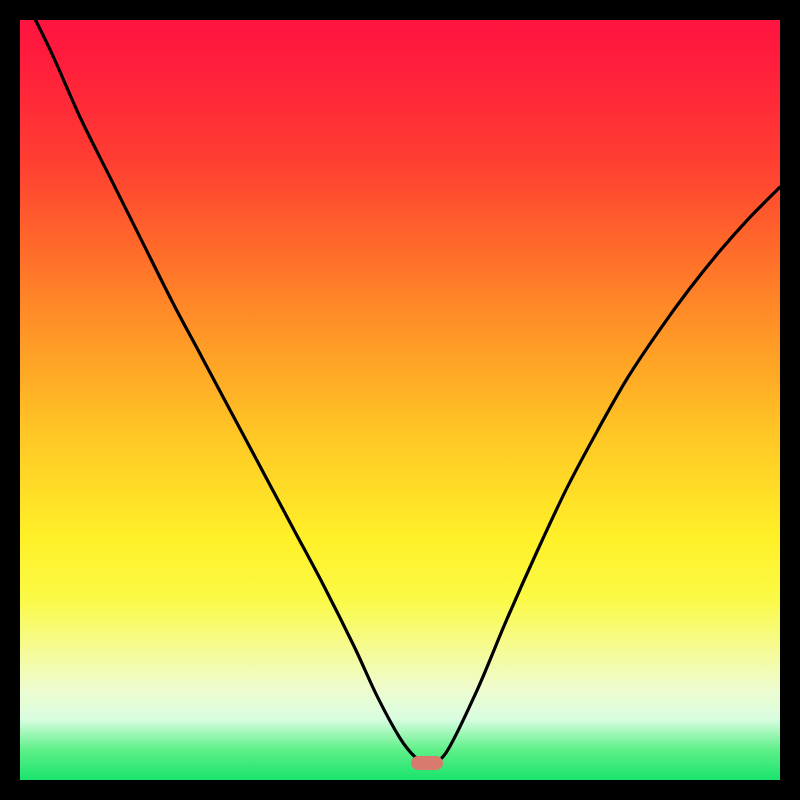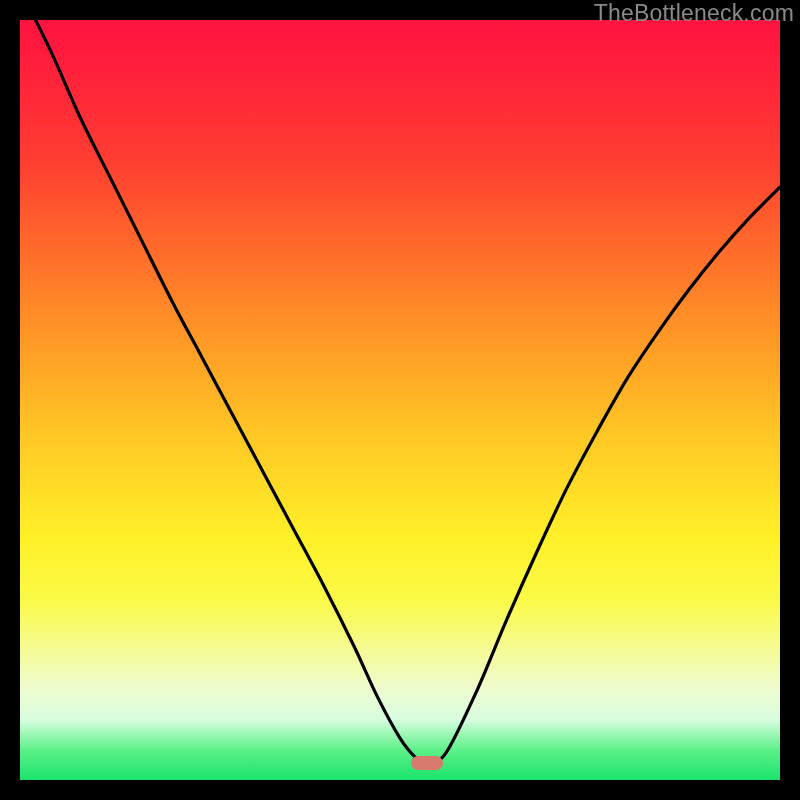--- a/index.html
+++ b/index.html
@@ -73,14 +73,13 @@
 </head>
 <body>
 
 <div class="frame">
   <div class="plot">
     <svg class="curve" viewBox="0 0 760 760" preserveAspectRatio="none">
       <path id="curve-path" fill="none" stroke="#000" stroke-width="3.2" stroke-linecap="round" stroke-linejoin="round" d="M 0 -30.400000000000027 C 5.066666666666667 -20.266666666666687, 20.266666666666666 8.866666666666692, 30.400000000000002 30.400000000000027 C 40.53333333333334 51.933333333333366, 50.66666666666667 77.26666666666668, 60.800000000000004 98.8 C 70.93333333333334 120.33333333333331, 81.06666666666666 139.3333333333333, 91.2 159.59999999999997 C 101.33333333333334 179.86666666666665, 111.46666666666667 200.13333333333335, 121.60000000000001 220.40000000000003 C 131.73333333333335 240.6666666666667, 141.86666666666667 261.56666666666666, 152 281.2 C 162.13333333333333 300.8333333333333, 172.26666666666668 319.2, 182.4 338.2 C 192.53333333333333 357.2, 202.66666666666669 376.2, 212.8 395.2 C 222.93333333333334 414.2, 233.0666666666667 433.2, 243.20000000000002 452.2 C 253.33333333333334 471.2, 263.46666666666664 490.19999999999993, 273.59999999999997 509.19999999999993 C 283.7333333333333 528.1999999999999, 293.8666666666667 546.5666666666667, 304 566.2 C 314.1333333333333 585.8333333333334, 325.5333333333333 608.6333333333333, 334.4 627 C 343.26666666666665 645.3666666666667, 349.59999999999997 661.2, 357.2 676.4 C 364.8 691.5999999999999, 373.6666666666667 708.0666666666666, 380 718.1999999999999 C 386.3333333333333 728.3333333333333, 390.76666666666665 733.02, 395.2 737.1999999999999 C 399.6333333333333 741.3799999999999, 401.53333333333336 743.9133333333333, 406.6 743.28 C 411.6666666666667 742.6466666666666, 417.3666666666667 745.18, 425.6 733.4 C 433.83333333333337 721.62, 445.8666666666667 694.7666666666667, 456 672.6 C 466.1333333333333 650.4333333333334, 476.2666666666667 623.8333333333333, 486.40000000000003 600.4 C 496.53333333333336 576.9666666666667, 506.66666666666674 554.1666666666666, 516.8000000000001 532 C 526.9333333333334 509.8333333333333, 537.0666666666666 487.66666666666663, 547.1999999999999 467.4 C 557.3333333333333 447.1333333333333, 567.4666666666667 428.7666666666667, 577.6 410.40000000000003 C 587.7333333333333 392.03333333333336, 597.8666666666667 373.66666666666663, 608 357.2 C 618.1333333333333 340.73333333333335, 628.2666666666667 326.1666666666667, 638.4 311.6 C 648.5333333333333 297.03333333333336, 658.6666666666666 283.1, 668.8 269.8 C 678.9333333333333 256.5, 689.0666666666667 243.83333333333337, 699.2 231.80000000000004 C 709.3333333333334 219.7666666666667, 719.4666666666667 208.36666666666667, 729.6 197.6 C 739.7333333333333 186.83333333333331, 754.9333333333334 172.26666666666665, 760 167.2"></path>
     </svg>
     <div class="marker" id="min-marker" style="left: 406.6px; top: 743.28px; background: rgb(216, 122, 110);"></div>
   </div>
-  <div class="watermark">TheBottleneck.com</div>
 </div>
 
 </body></html>

